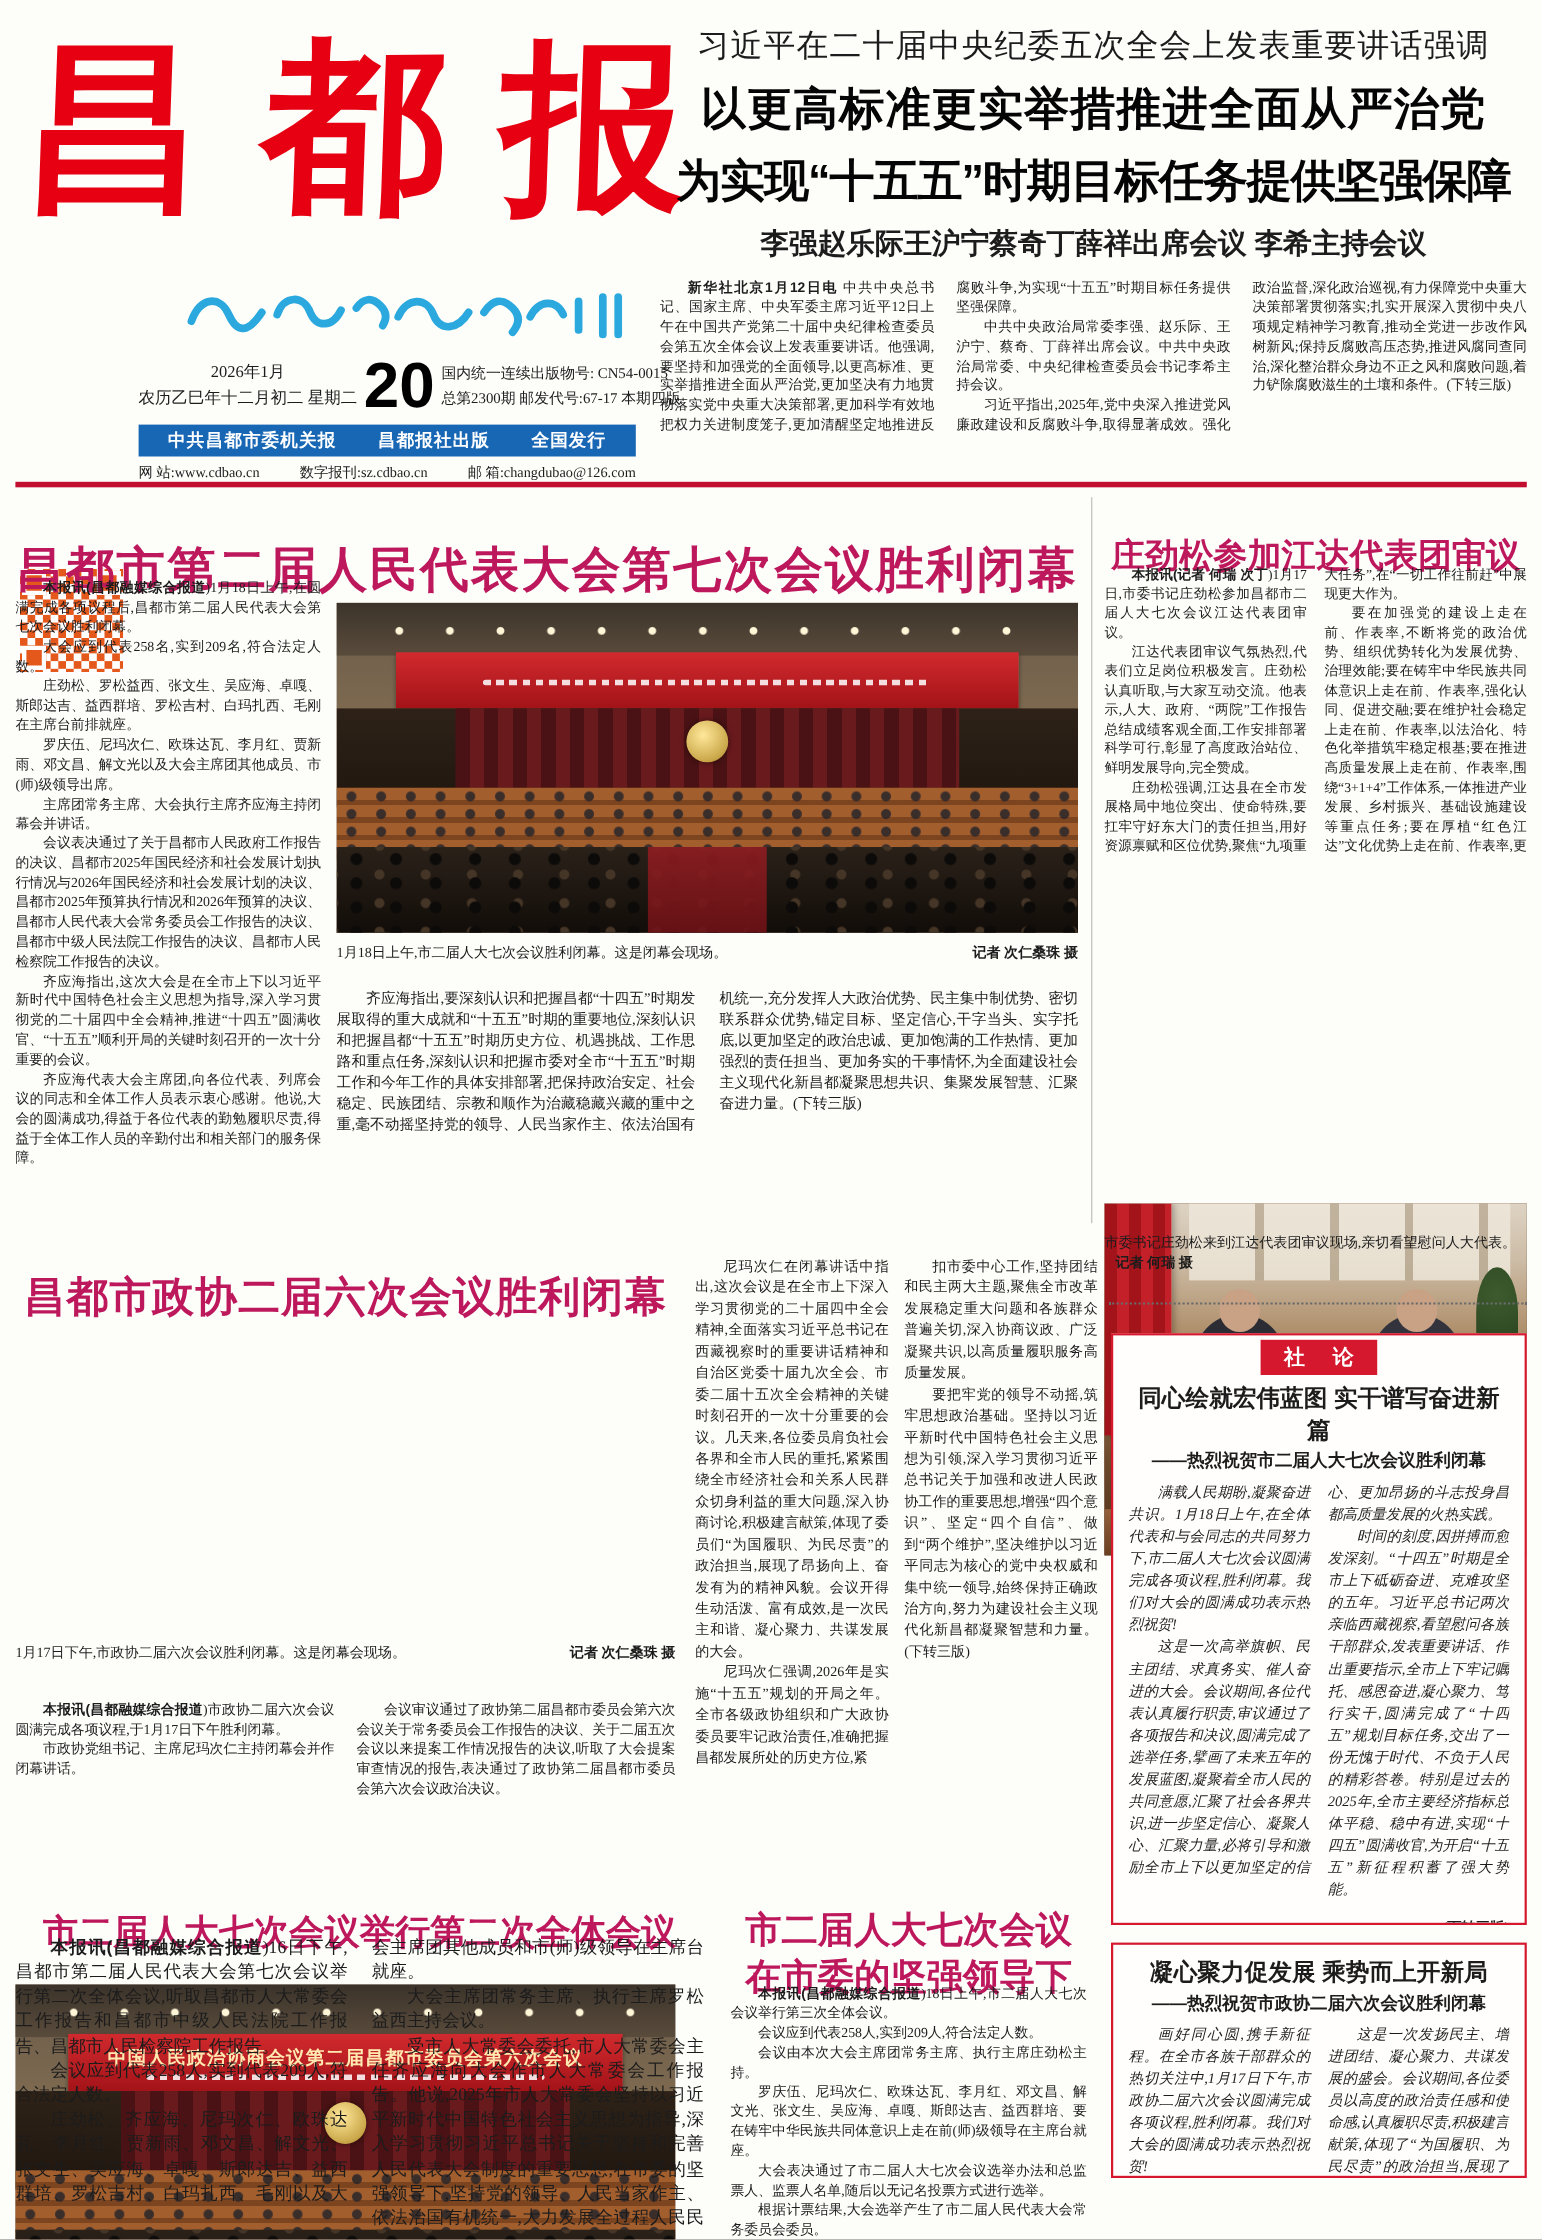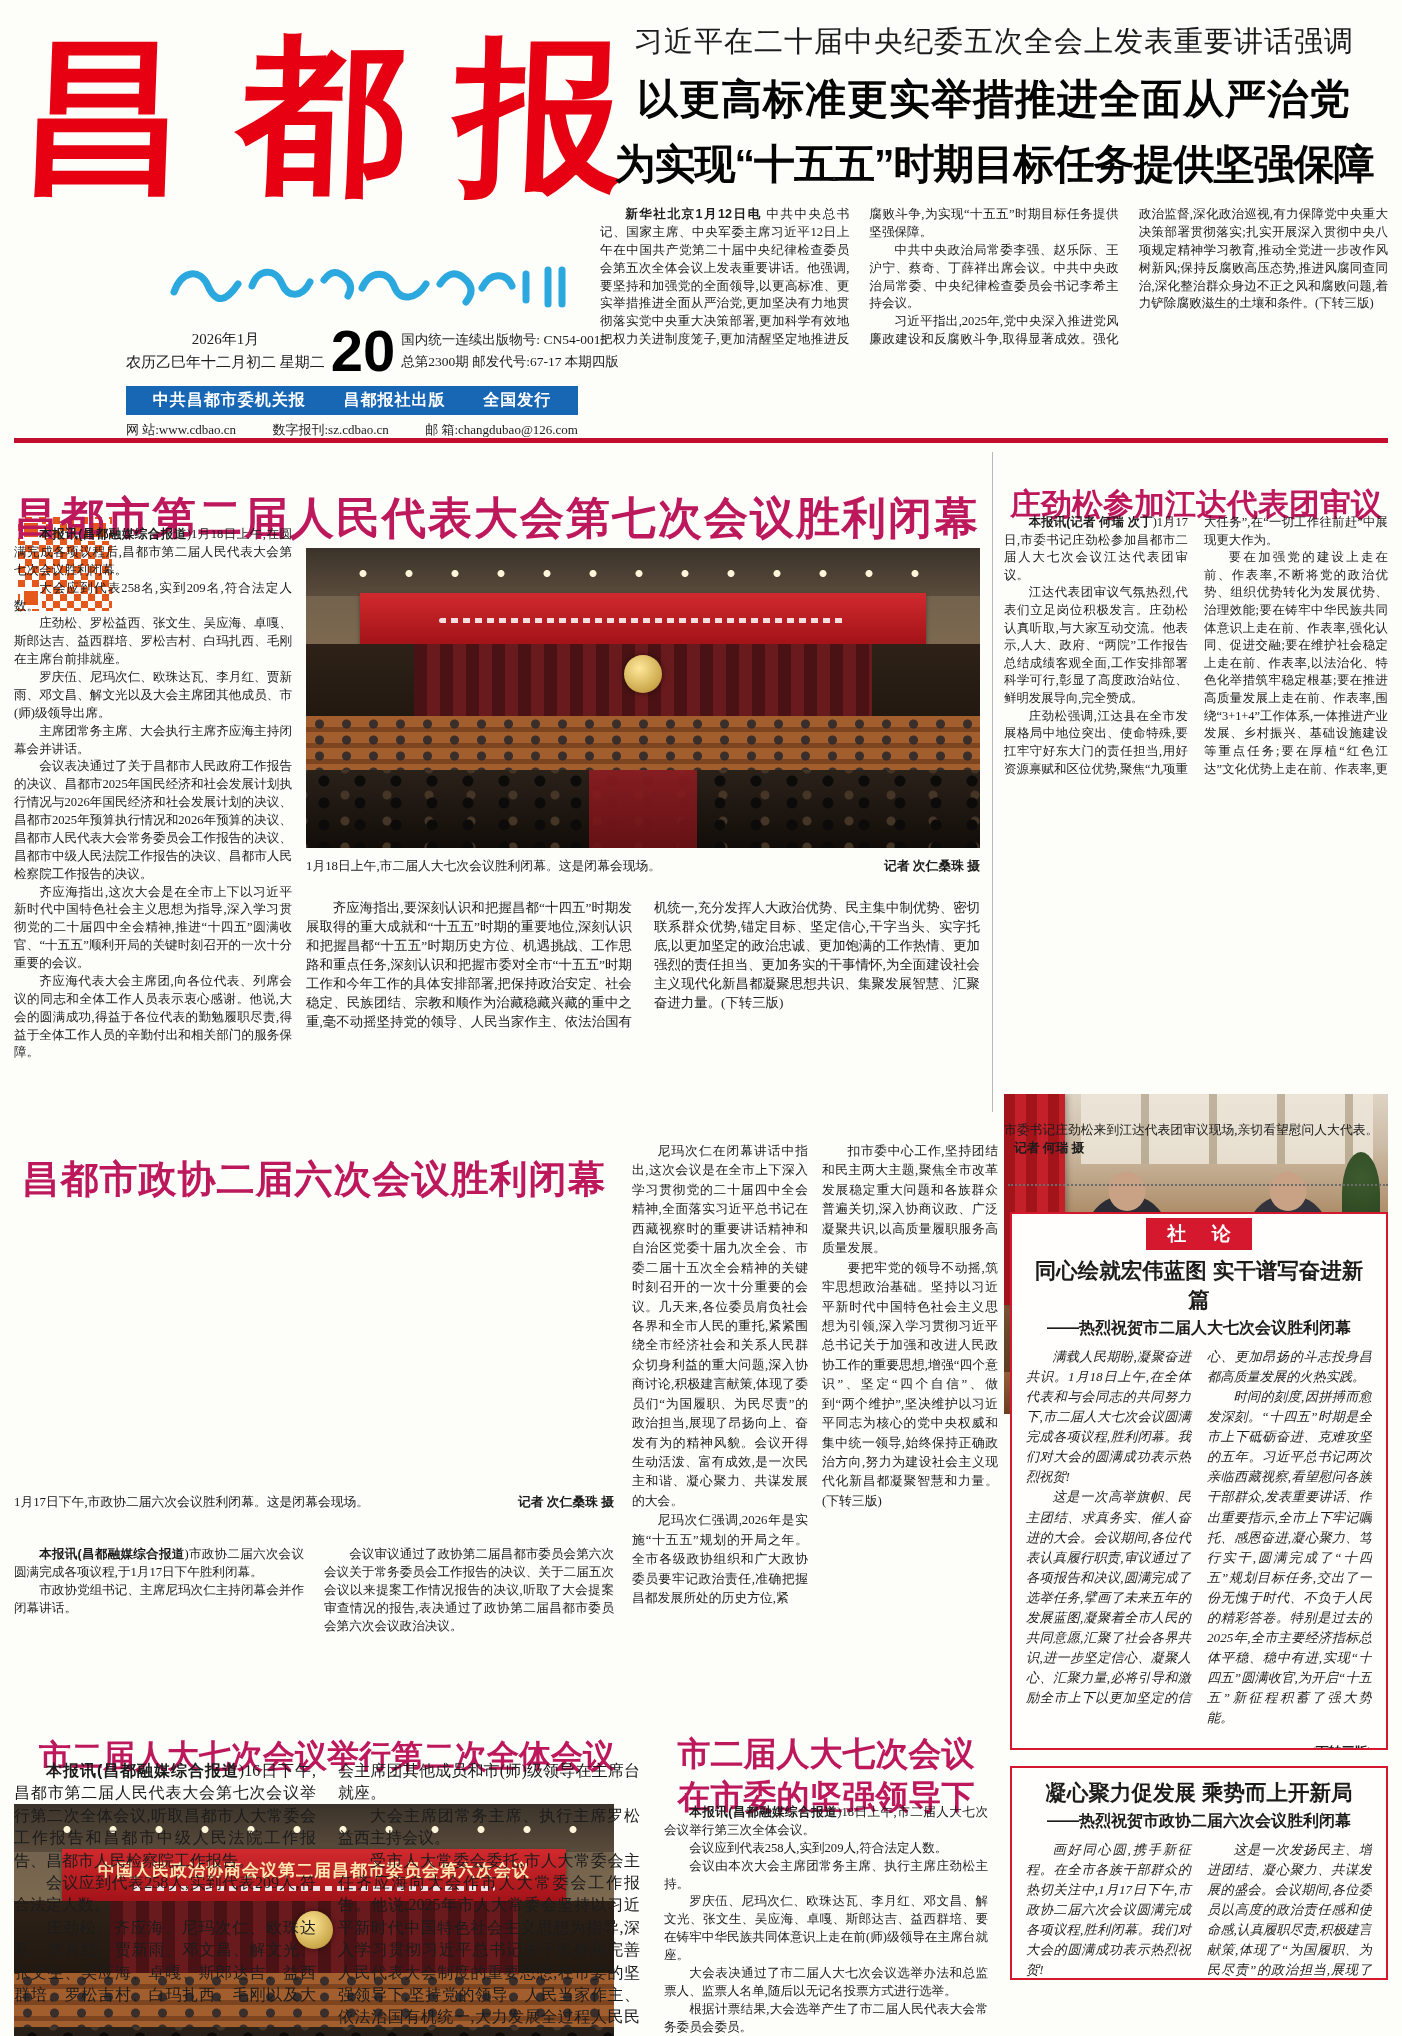--- a/index.html
+++ b/index.html
@@ -151,20 +151,21 @@
         <span>数字报刊:sz.cdbao.cn</span>
         <span>邮 箱:changdubao@126.com</span>
       </div>
     </div>
   </header>
 
   <section class="abs" style="left:600px;top:22px;width:788px;">
     <div class="kicker">习近平在二十届中央纪委五次全会上发表重要讲话强调</div>
     <h1 class="lead-h">以更高标准更实举措推进全面从严治党</h1>
     <h1 class="lead-h lh2">为实现“十五五”时期目标任务提供坚强保障</h1>
+    <div class="deck">李强赵乐际王沪宁蔡奇丁薛祥出席会议 李希主持会议</div>
     <div class="cols3 body-text" style="margin-top:14px;height:182px;">
         <p><b>新华社北京1月12日电</b> 中共中央总书记、国家主席、中央军委主席习近平12日上午在中国共产党第二十届中央纪律检查委员会第五次全体会议上发表重要讲话。他强调,要坚持和加强党的全面领导,以更高标准、更实举措推进全面从严治党,更加坚决有力地贯彻落实党中央重大决策部署,更加科学有效地把权力关进制度笼子,更加清醒坚定地推进反腐败斗争,为实现“十五五”时期目标任务提供坚强保障。</p>
         <p>中共中央政治局常委李强、赵乐际、王沪宁、蔡奇、丁薛祥出席会议。中共中央政治局常委、中央纪律检查委员会书记李希主持会议。</p>
         <p>习近平指出,2025年,党中央深入推进党风廉政建设和反腐败斗争,取得显著成效。强化政治监督,深化政治巡视,有力保障党中央重大决策部署贯彻落实;扎实开展深入贯彻中央八项规定精神学习教育,推动全党进一步改作风树新风;保持反腐败高压态势,推进风腐同查同治,深化整治群众身边不正之风和腐败问题,着力铲除腐败滋生的土壤和条件。(下转三版)</p>
       </div>
   </section>
 
   <div id="rule-top" class="abs"></div>
 
   <h2 class="abs h-big" style="left:14px;top:452px;width:966px;font-size:44px;letter-spacing:2px;">昌都市第二届人民代表大会第七次会议胜利闭幕</h2>

